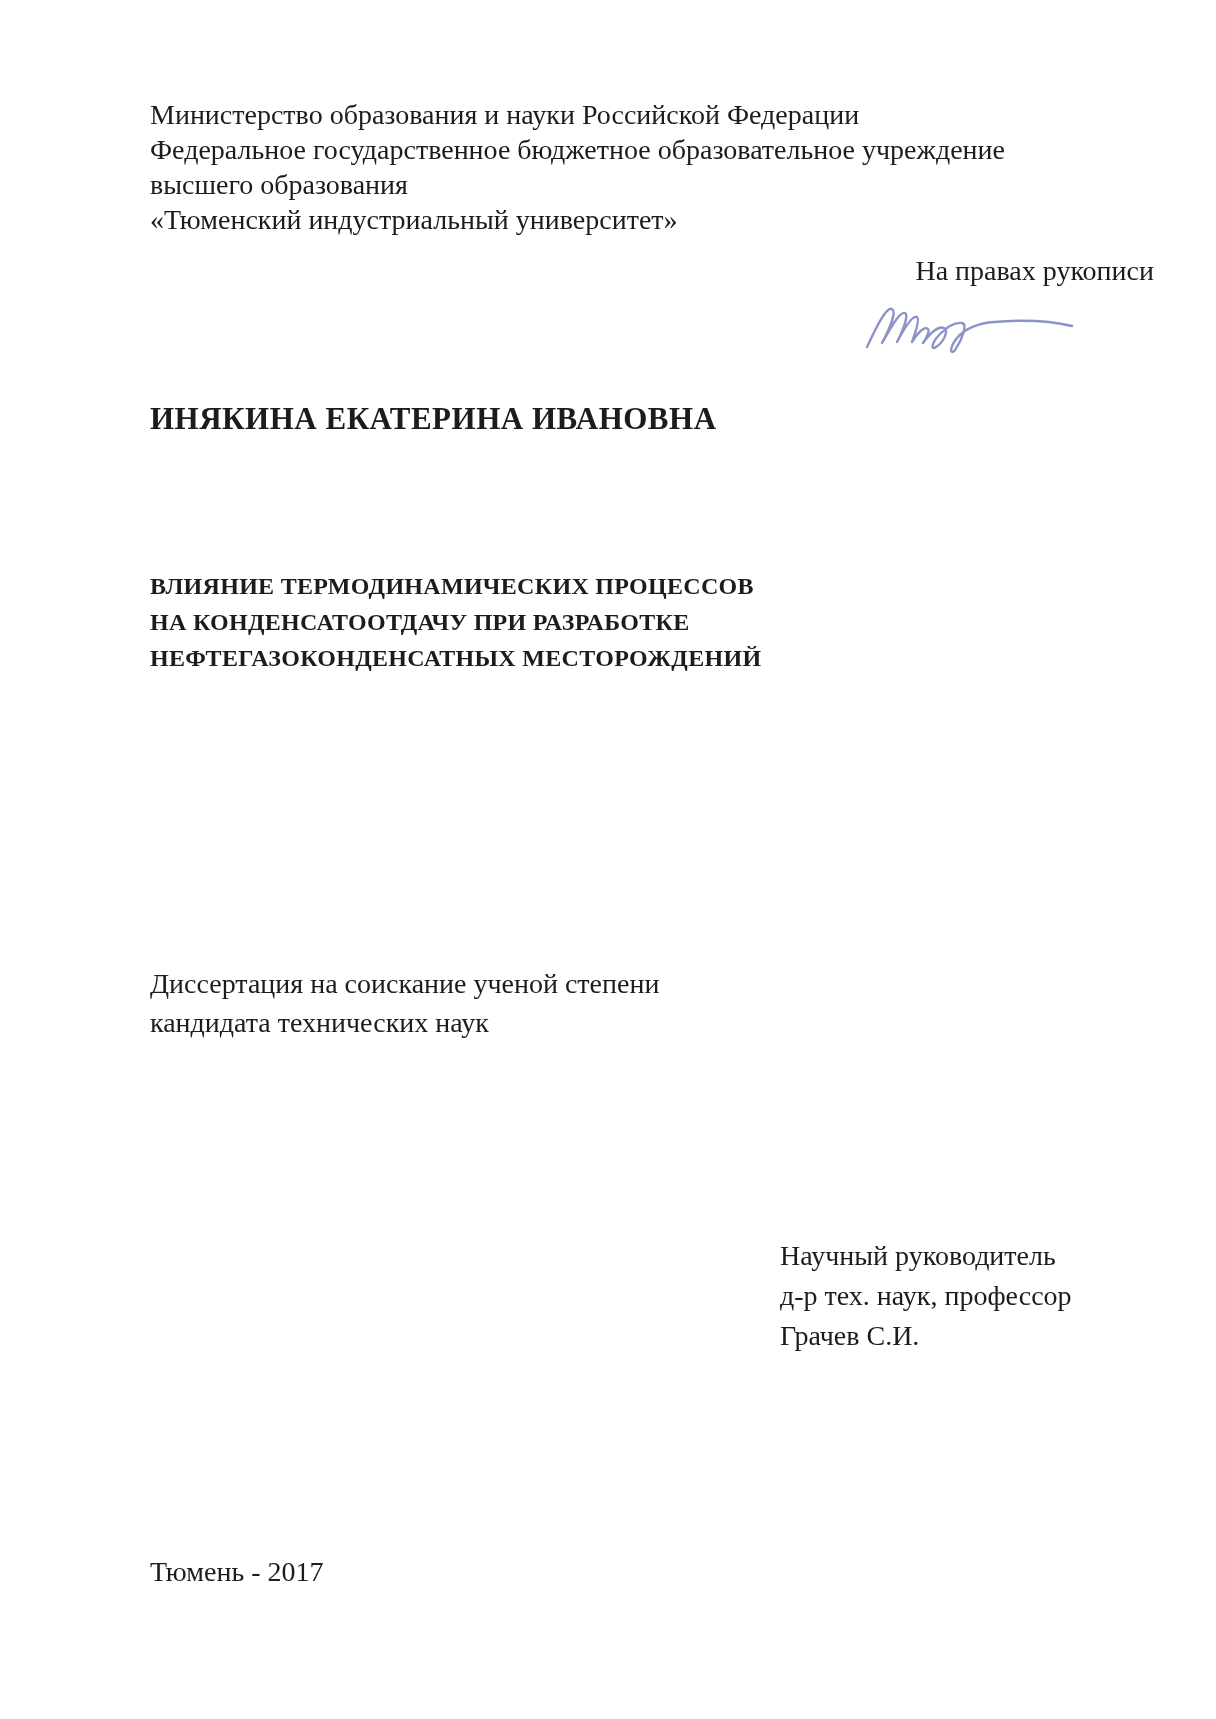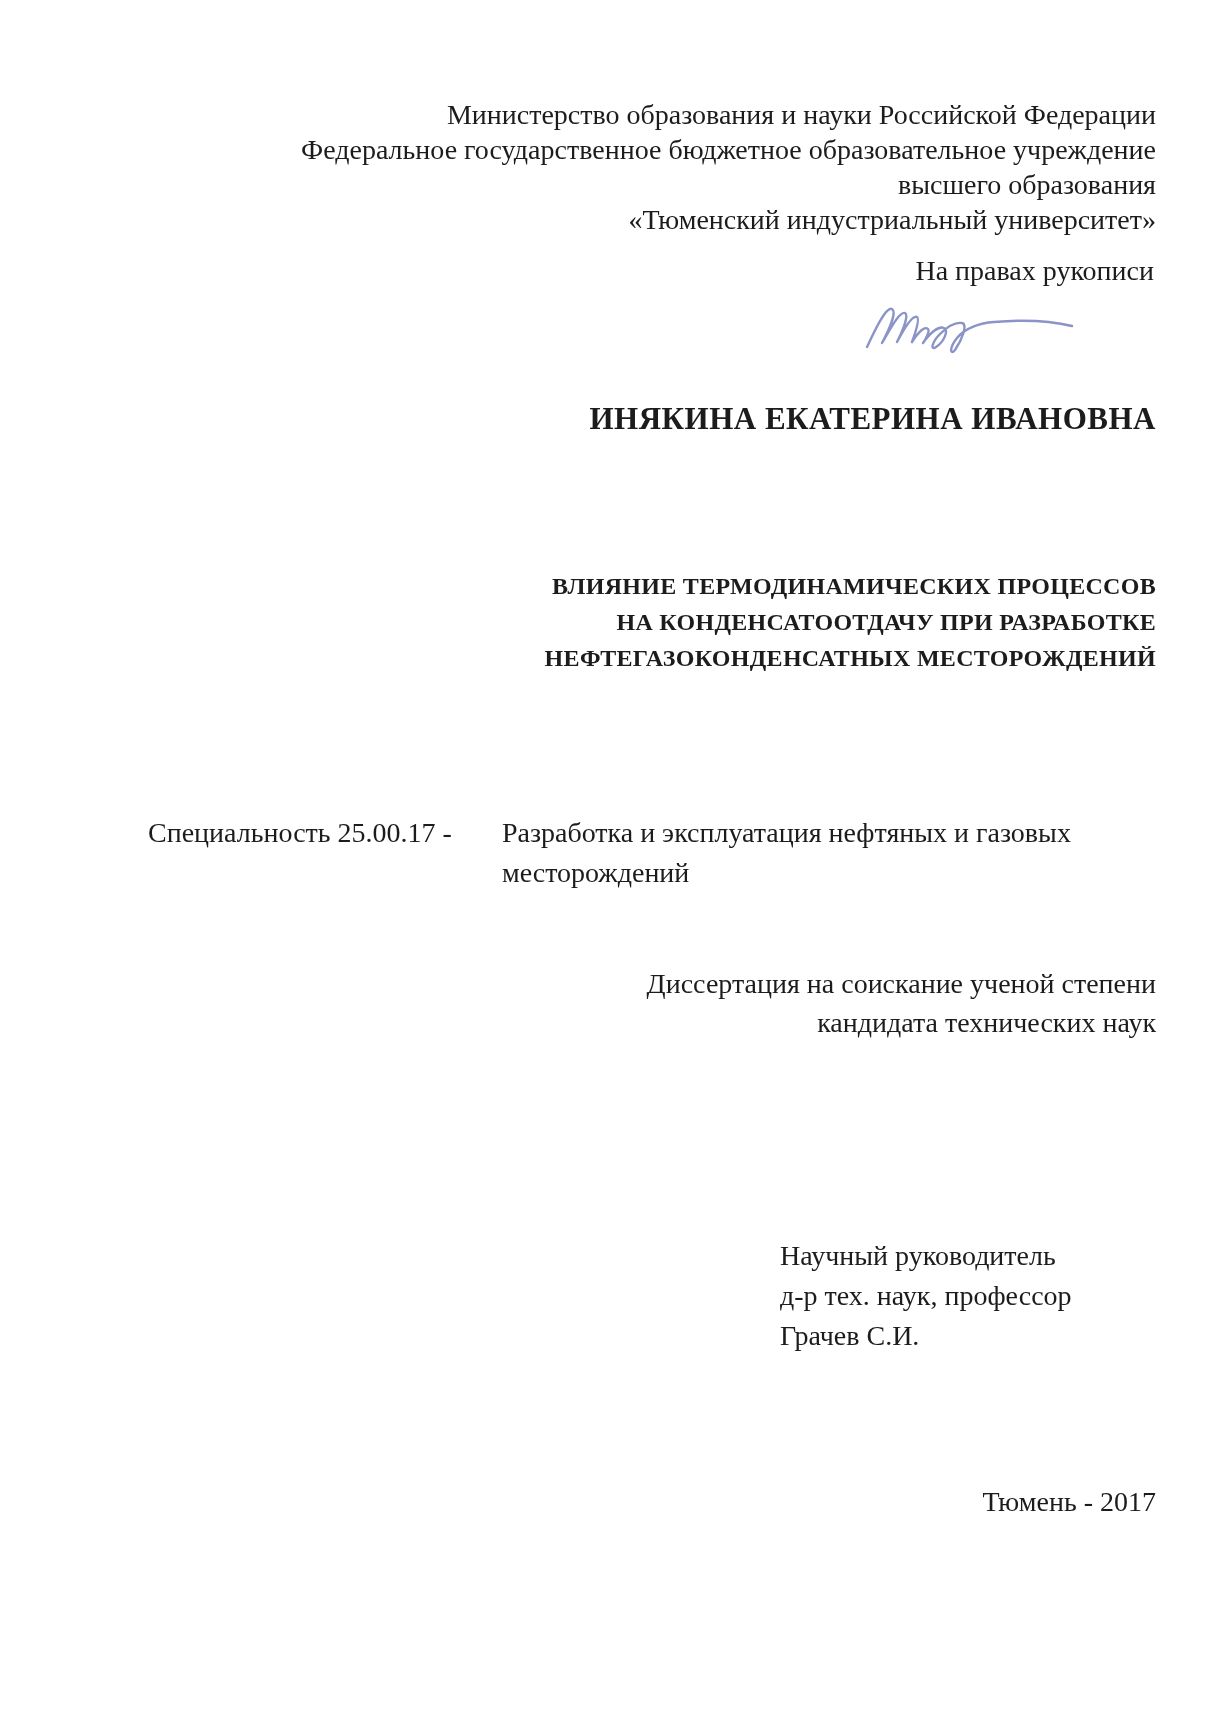--- a/index.html
+++ b/index.html
@@ -13,21 +13,21 @@
     height: 1719px;
     background: #ffffff;
     overflow: hidden;
     font-family: "Liberation Serif", "DejaVu Serif", serif;
     color: #1c1c1c;
   }
   .centered-block {
     position: absolute;
     left: 150px;
     right: 60px;
-    text-align: right;
+    text-align: left;
   }
   .header {
     top: 97px;
     font-size: 28px;
     line-height: 35px;
   }
   .manuscript-note {
     position: absolute;
     top: 255px;
     right: 62px;
@@ -75,21 +75,21 @@
   .supervisor {
     position: absolute;
     left: 780px;
     top: 1216px;
     font-size: 28px;
     line-height: 40px;
     text-align: left;
     margin-top: 20px;
   }
   .city-year {
-    top: 1486px;
+    top: 1556px;
     font-size: 28px;
   }
 </style>
 </head>
 <body>
 
 <div class="page">
 
   <div class="centered-block header">
     <div>Министерство образования и науки Российской Федерации</div>
@@ -123,27 +123,20 @@
   </div>
 
   <div class="centered-block author-name">ИНЯКИНА ЕКАТЕРИНА ИВАНОВНА</div>
 
   <div class="centered-block diss-title">
     <div>ВЛИЯНИЕ ТЕРМОДИНАМИЧЕСКИХ ПРОЦЕССОВ</div>
     <div>НА КОНДЕНСАТООТДАЧУ ПРИ РАЗРАБОТКЕ</div>
     <div>НЕФТЕГАЗОКОНДЕНСАТНЫХ МЕСТОРОЖДЕНИЙ</div>
   </div>
 
-  <div class="specialty">
-    <div class="label">Специальность 25.00.17 -</div>
-    <div class="description">
-      <div>Разработка и эксплуатация нефтяных и газовых</div>
-      <div>месторождений</div>
-    </div>
-  </div>
 
   <div class="centered-block thesis-note">
     <div>Диссертация на соискание ученой степени</div>
     <div>кандидата технических наук</div>
   </div>
 
   <div class="supervisor">
     <div>Научный руководитель</div>
     <div>д-р тех. наук, профессор</div>
     <div>Грачев С.И.</div>

